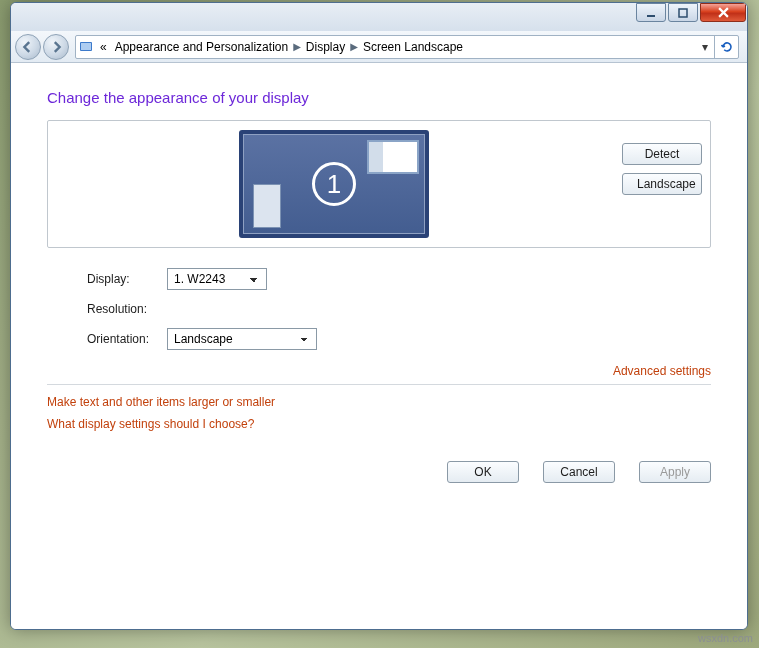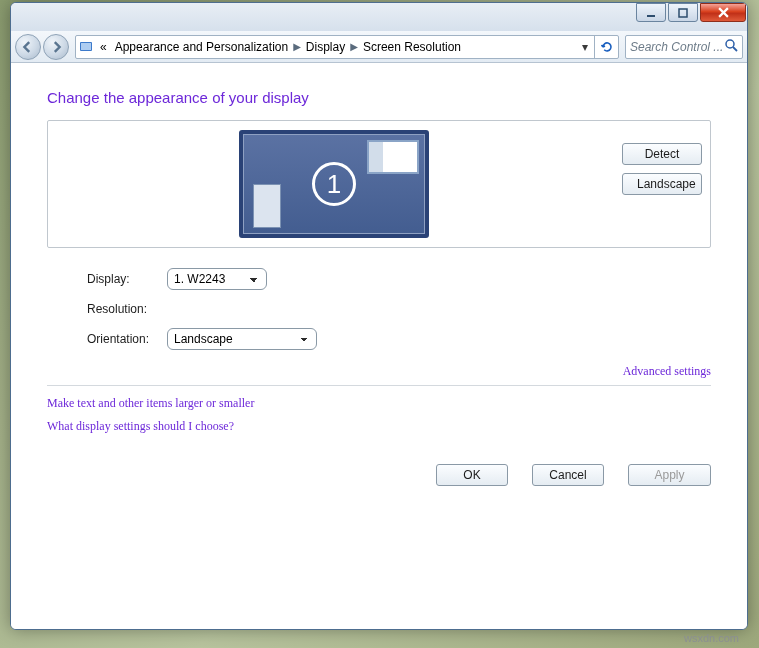--- a/index.html
+++ b/index.html
@@ -185,35 +185,35 @@
     color:#1d1d1d;
   }
   button.win:disabled { color:#9a9a9a; }
   .fields { margin-bottom:12px; }
   .row { display:flex; align-items:center; margin-bottom:12px;margin-left:40px; }
   .row label { width:80px; color:#1d1d1d; }
   select.win {
     font-family:inherit; font-size:12px;
     height:22px;
     border:1px solid #8a99a6;
-    border-radius:6px;
+    border-radius:0;
     background:linear-gradient(#fff,#ecf1f6);
     padding: 1px 24px 1px 6px;
     appearance:none;
     background-image: linear-gradient(45deg, transparent 50%, #2b2b2b 50%), linear-gradient(-45deg, transparent 50%, #2b2b2b 50%);
     background-position: calc(100% - 12px) 9px, calc(100% - 8px) 9px;
     background-size: 4px 4px, 4px 4px;
     background-repeat:no-repeat;
   }
-  .link { color:#6d28d9;font-family:Liberation Serif, serif; }
+  .link { color:#c2410c; }
   .adv { text-align:right; margin:14px 0 4px 0; }
   hr.sep { border:none; border-top:1px solid #d4d9de; margin:6px 0 10px 0; }
   .bottom { display:flex; justify-content:flex-end; gap:24px; padding-top:30px; }
   .watermark {
-    position:absolute; right:20px; bottom:4px;
+    position:absolute; right:6px; bottom:4px;
     color:#8b8f92; font-size:11px;margin-top:44px;
   }
 </style>
 </head>
 <body>
 
 <div class="window">
 
   <div class="titlebar">
     <span class="winbtn">
@@ -250,40 +250,31 @@
         <svg width="14" height="14" viewBox="0 0 14 14">
             <rect x="1" y="2" width="12" height="9" rx="1" fill="#3d7acb"></rect>
             <rect x="2" y="3" width="10" height="7" fill="#aecdf1"></rect>
           </svg>
       </span>
       <span class="bc-item">«</span>
       <span class="bc-item">Appearance and Personalization</span>
       <span class="bc-sep">▶</span>
       <span class="bc-item">Display</span>
       <span class="bc-sep">▶</span>
-      <span class="bc-item">Screen Resolution</span>
+      <span class="bc-item">Screen Landscape</span>
       <span class="bc-tail">
         <span class="bc-chev">▾</span>
         <span class="refresh">
           <svg width="14" height="14" viewBox="0 0 14 14">
               <path d="M3 7a4 4 0 1 1 1.2 2.8M3 7l-1.5-2M3 7l2-1" fill="none" stroke="currentColor" stroke-width="1.6"></path>
             </svg>
         </span>
       </span>
     </div>
 
-    <div class="searchbox">
-      <span class="ph">Search Control ...</span>
-      <span class="sicon">
-        <svg width="14" height="14" viewBox="0 0 14 14">
-            <circle cx="6" cy="6" r="4" fill="none" stroke="currentColor" stroke-width="1.5"></circle>
-            <line x1="9" y1="9" x2="13" y2="13" stroke="currentColor" stroke-width="1.8"></line>
-          </svg>
-      </span>
-    </div>
   </div>
 
   <div class="content">
     <h1 class="page">Change the appearance of your display</h1>
 
     <div class="preview-frame">
       <div class="monitor-area">
         <div class="monitor1">
           <div class="mini-win">
               <div class="mcol-l"></div>
@@ -324,18 +315,18 @@
     <div style="margin-bottom:8px">
       <span class="link">Make text and other items larger or smaller</span>
     </div>
     <div>
       <span class="link">What display settings should I choose?</span>
     </div>
 
     <div class="bottom">
       <button class="win" style="width:72px">OK</button>
       <button class="win" style="width:72px">Cancel</button>
-      <button class="win" style="width:83px" disabled="">Apply</button>
+      <button class="win" style="width:72px" disabled="">Apply</button>
     </div>
   </div>
 </div>
 
 <span class="watermark">wsxdn.com</span>
 
 </body></html>

